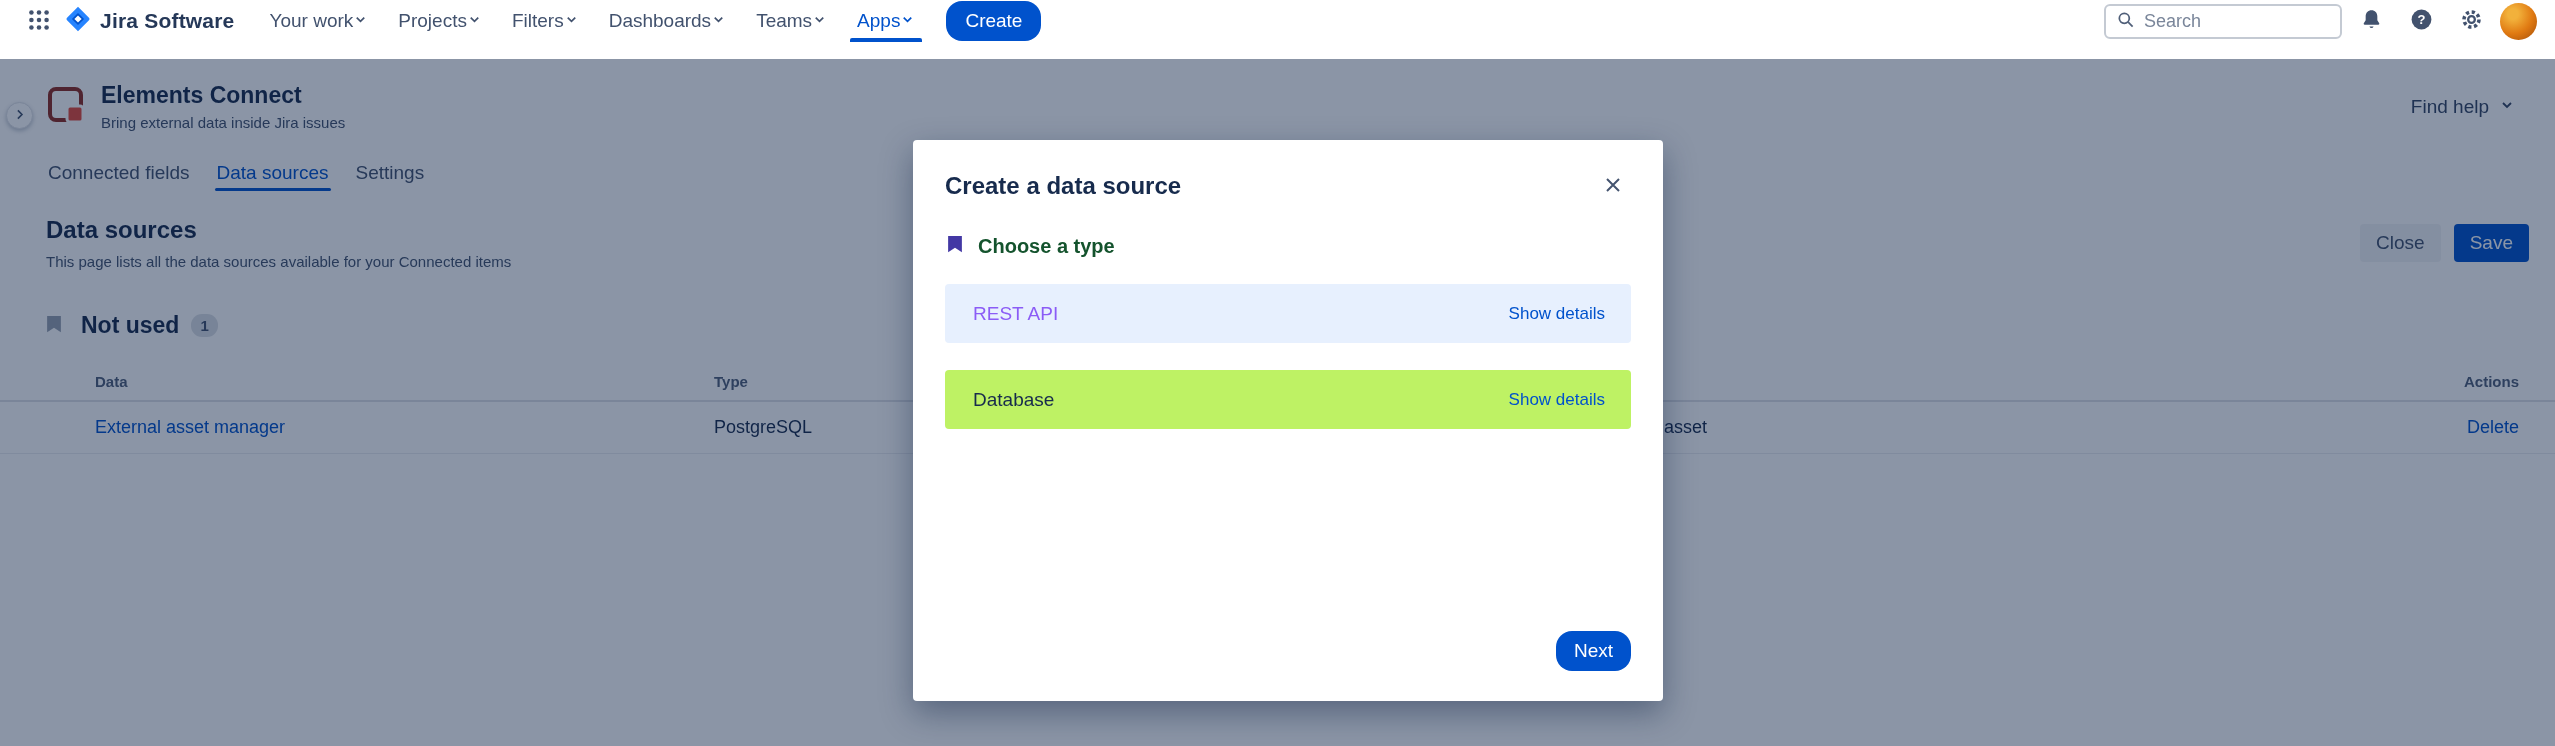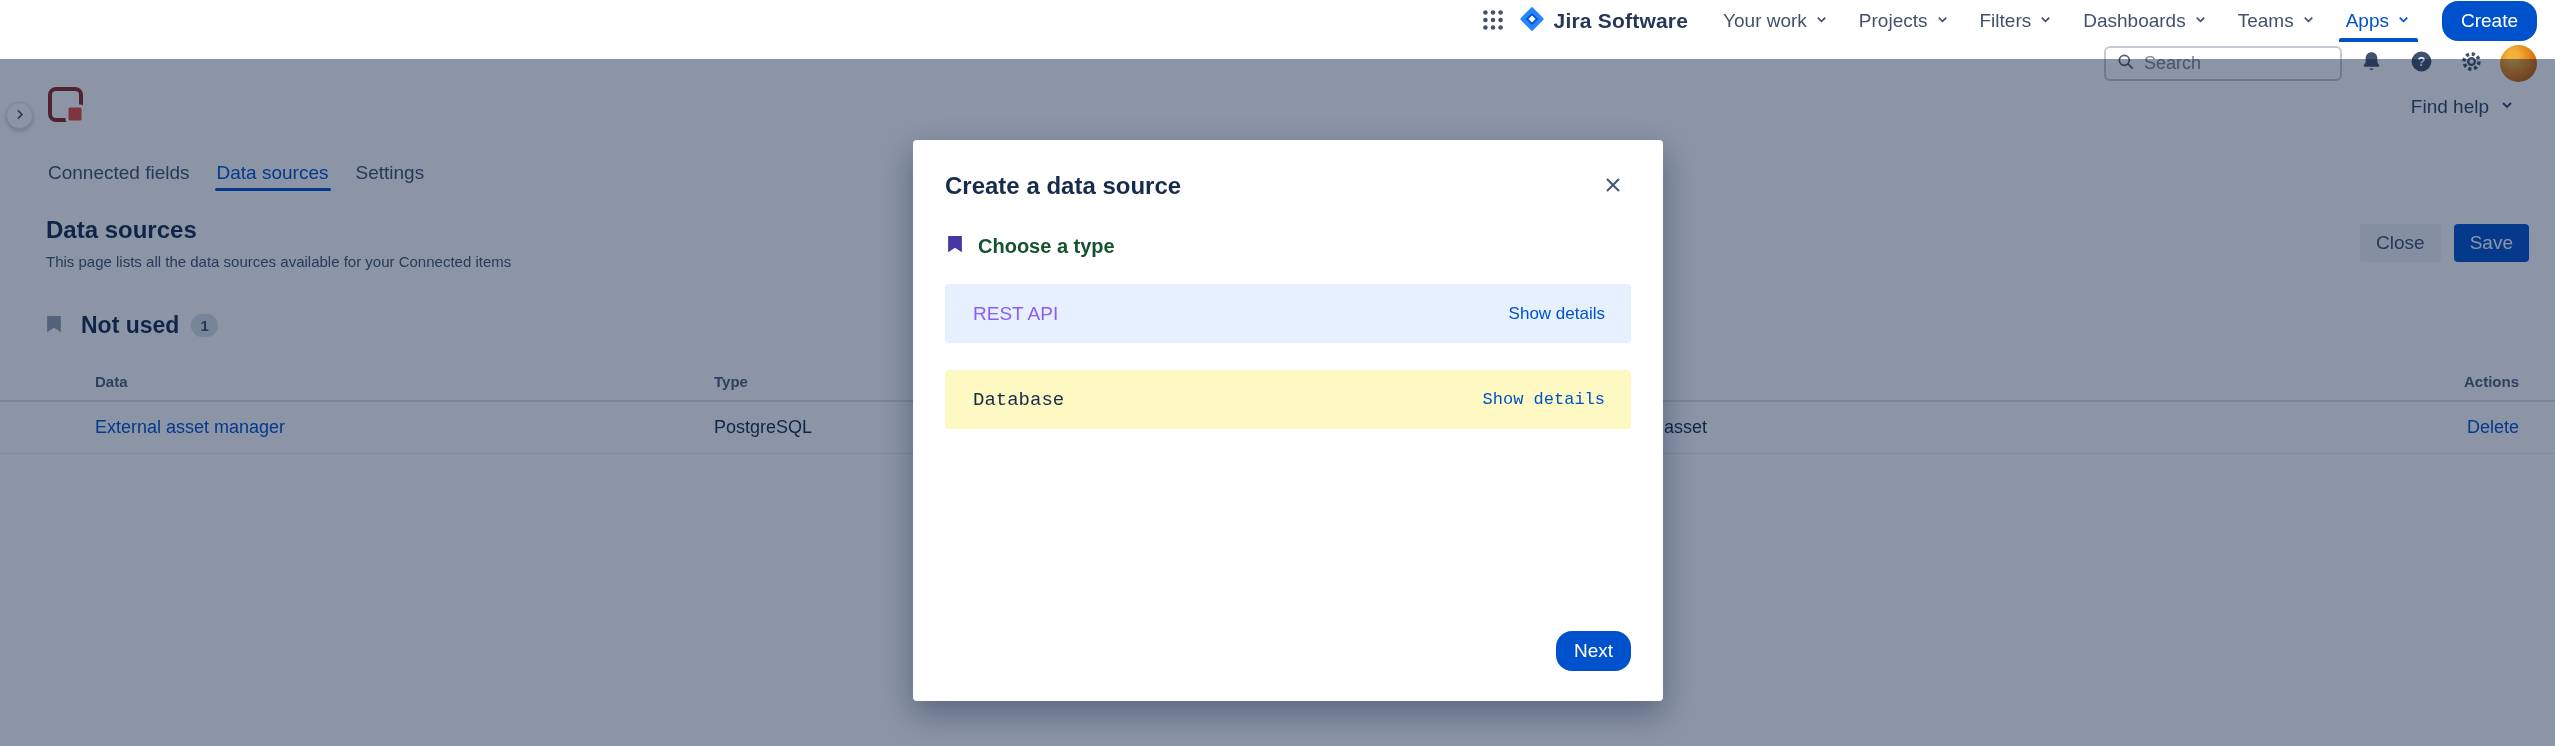--- a/index.html
+++ b/index.html
@@ -5,28 +5,28 @@
   * { box-sizing: border-box; margin: 0; padding: 0; }
   html,body { width:2555px; height:746px; }
   body {
     font-family: "Liberation Sans", "DejaVu Sans", sans-serif;
     background:#fff; position:relative; overflow:hidden; color:#172B4D;
   }
 
   
   .navbar {
     position:absolute; top:0; left:0; right:0; height:42px; background:#fff;
-    display:flex; align-items:flex-end; padding:0 18px; z-index:5;flex-direction:column;
+    display:flex; align-items:flex-start; padding:0 18px; z-index:5;
   }
   .nav-left { display:flex; align-items:center; height:100%; }
   .appswitcher { width:42px; height:42px; display:flex; align-items:center; justify-content:center; background:none; border:none; cursor:pointer; }
   .logo { display:flex; align-items:center; gap:8px; margin-left:4px; cursor:pointer; }
   .logo-text { font-size:21px; font-weight:700; color:#253858; letter-spacing:.2px; }
   .nav-items { display:flex; height:100%; margin-left:20px; }
-  .nav-item { display:flex; align-items:center; gap:7px; padding:0 15px; font-size:19px; font-weight:500; color:#42526E; position:relative; cursor:pointer; white-space:nowrap; }
+  .nav-item { display:flex; align-items:center; padding:0 15px; font-size:19px; font-weight:500; color:#42526E; position:relative; cursor:pointer; white-space:nowrap; }
   .nav-item.active { color:#0052CC; }
   .nav-item.active::after { content:""; position:absolute; left:8px; right:8px; bottom:0; height:4px; background:#0052CC; border-radius:2px 2px 0 0; }
   .create-btn { margin-left:16px; background:#0052CC; color:#fff; font-size:19px; font-weight:500; border:none; border-radius:16px; padding:9px 19px; cursor:pointer; }
   .nav-right { margin-left:auto; display:flex; align-items:center; gap:8px; }
   .search-box { display:flex; align-items:center; gap:9px; width:238px; height:35px; border:2px solid #C4CAD3; border-radius:6px; padding:0 10px; background:#fff; }
   .search-input { border:none; outline:none; font-size:18px; color:#344563; width:100%; background:transparent; font-family:inherit; }
   .search-input::placeholder { color:#7A869A; }
   .icon-btn { width:42px; height:42px; display:flex; align-items:center; justify-content:center; background:none; border:none; cursor:pointer; }
   .avatar { width:37px; height:37px; border-radius:50%; background:radial-gradient(circle at 35% 30%, #F2B13B 15%, #E07A12 55%, #A34C08 100%); border:none; cursor:pointer; }
 
@@ -78,21 +78,21 @@
     box-shadow:0 12px 32px rgba(9,30,66,0.4); z-index:20; padding:28px 32px; }
   .modal-head { display:flex; align-items:center; }
   .modal-title { font-size:24px; font-weight:600; color:#172B4D; }
   .modal-close { margin-left:auto; background:none; border:none; cursor:pointer; width:36px; height:36px; display:flex; align-items:center; justify-content:center; }
   .choose-row { margin-top:30px; display:flex; align-items:center; gap:13px; }
   .choose-label { font-size:20px; font-weight:600; color:#14532d; }
   .options { margin-top:26px; }
   .option { display:flex; align-items:center; height:59px; padding:0 26px 0 28px; border-radius:4px; margin-bottom:27px; cursor:pointer; }
   .option.selected { background:#E7F0FE; }
   .option.selected .option-label { color:#8b5cf6; }
-  .option.plain { background:#fef9c3;font-family:Liberation Mono, monospace; }
+  .option.plain { background:#bef264; }
   .option-label { font-size:19px; font-weight:500; color:#172B4D; }
   .show-details { margin-left:auto; font-size:17px; color:#0052CC; text-decoration:none; cursor:pointer; }
   .next-btn { position:absolute; right:32px; bottom:30px; background:#0052CC; color:#fff; border:none; border-radius:16px; font-size:19px; font-weight:500; padding:9px 18px; cursor:pointer; font-family:inherit; }
 </style>
 </head>
 <body>
 
 <header class="navbar">
   <div class="nav-left">
     <button class="appswitcher">
@@ -209,20 +209,24 @@
             <path d="M6 3l5 5-5 5"></path>
           </svg>
       </span>
     </button>
     <span>
       <svg width="40" height="44" viewBox="0 0 40 44">
         <rect x="4" y="6" width="31" height="31" rx="6" fill="none" stroke="#8F2B20" stroke-width="4"></rect>
         <rect x="21" y="23" width="16" height="16" rx="3" fill="#E5493A" stroke="#ffffff" stroke-width="3"></rect>
       </svg>
     </span>
+    <div class="app-titles">
+      <div class="app-title">Elements Connect</div>
+      <div class="app-subtitle">Bring external data inside Jira issues</div>
+    </div>
     <button class="find-help">
       <span>Find help</span>
       <span><svg width="16" height="16" viewBox="0 0 16 16" fill="none" stroke="#344563" stroke-width="1.8">
             <path d="M4 6l4 4 4-4"></path>
           </svg></span>
     </button>
   </div>
 
   <div class="tabs">
     <div class="tab">Connected fields</div>

